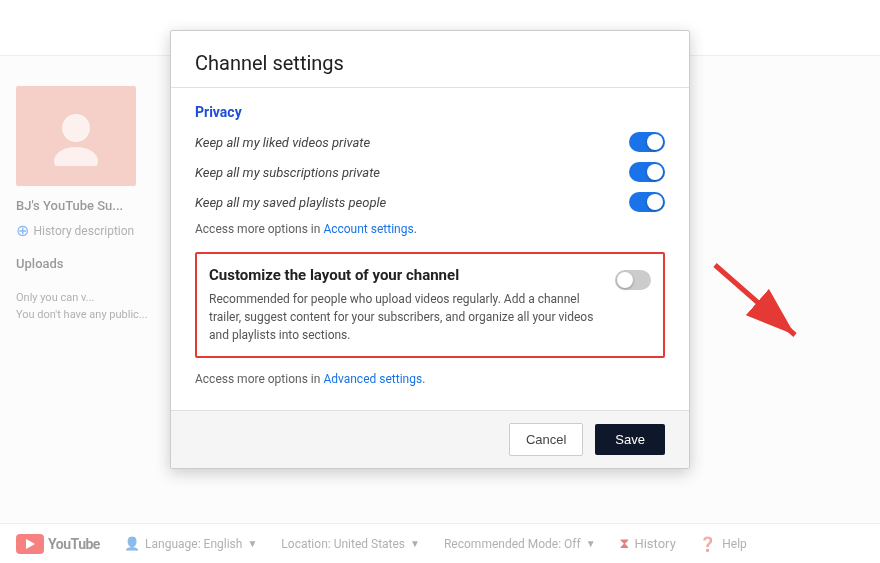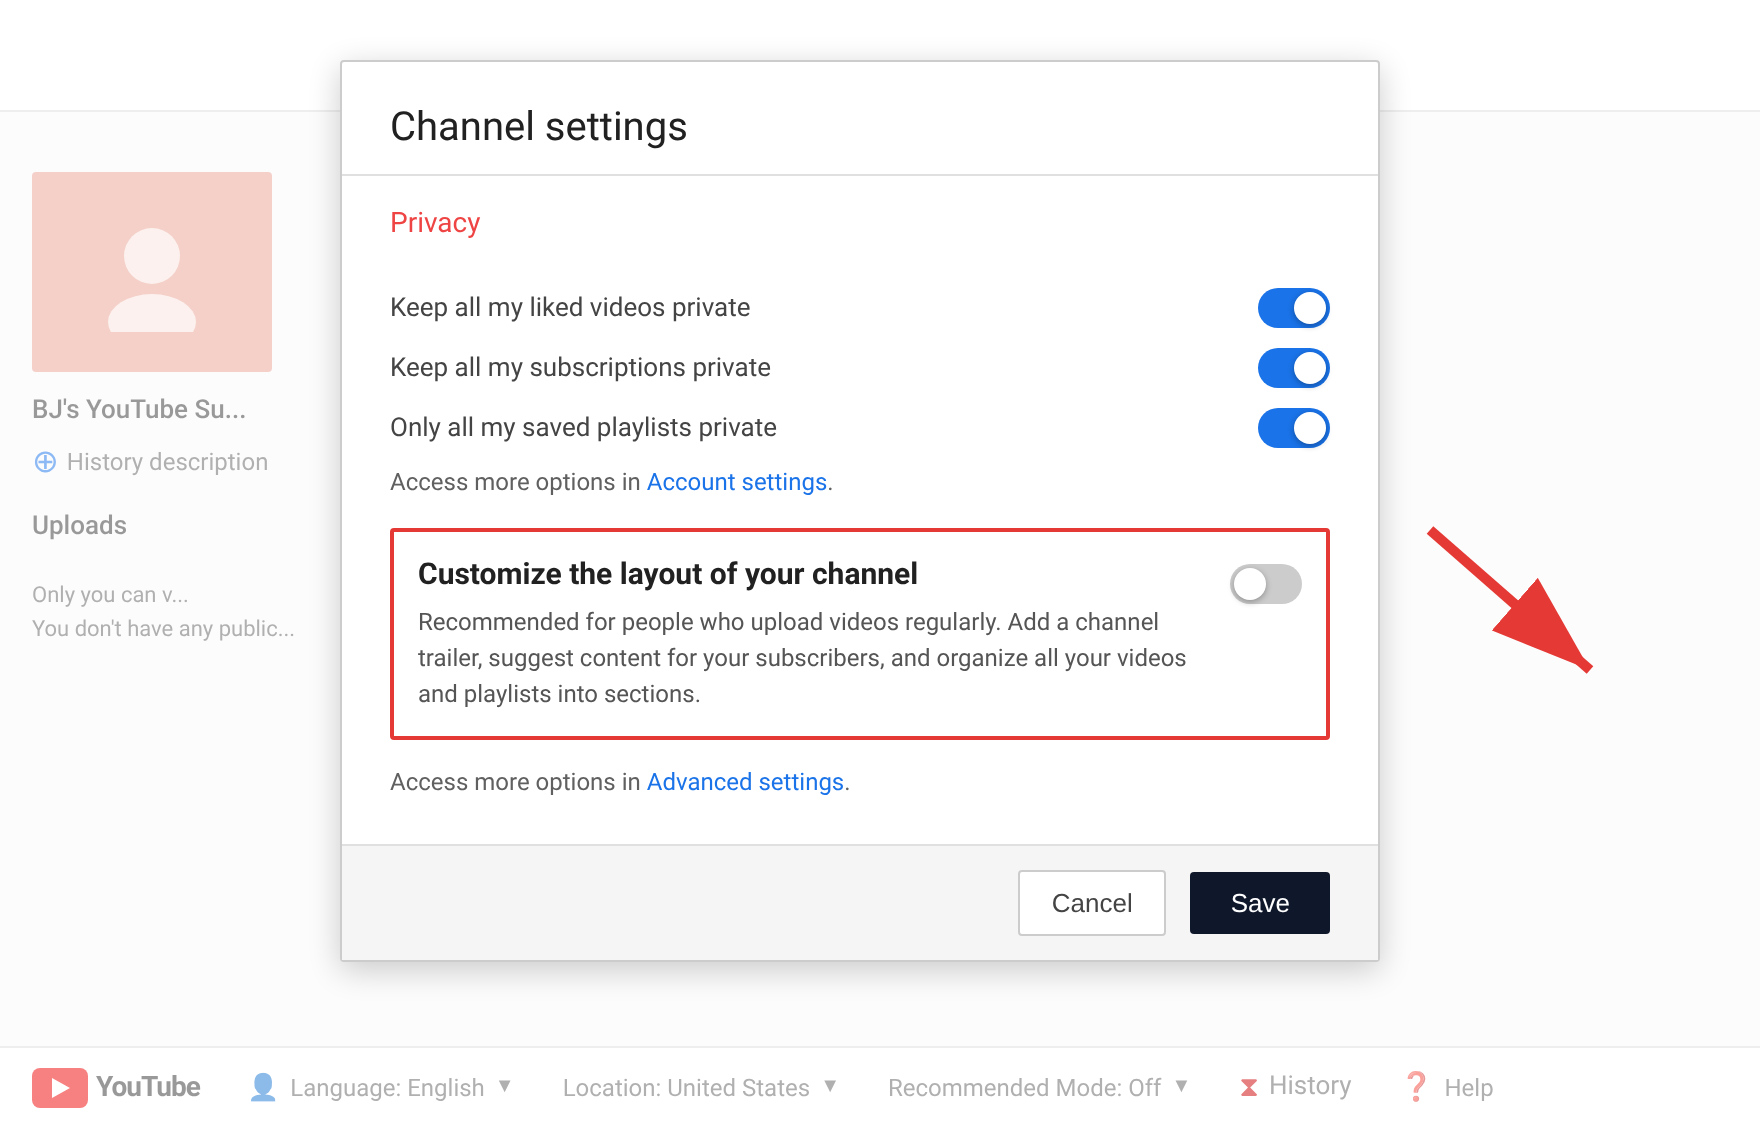--- a/index.html
+++ b/index.html
@@ -120,30 +120,31 @@
       font-weight: 400;
       color: #212121;
     }
 
     .modal-body {
       padding: 16px 24px;
     }
 
     .section-title {
       font-size: 14px;
-      font-weight: 400;
-      color: #ef4444;
-      margin-bottom: 24px;
+      font-weight: 700;
+      color: #1d4ed8;
+      margin-bottom: 12px;
     }
 
     .settings-row {
       display: flex;
       align-items: center;
       justify-content: space-between;
       margin-bottom: 10px;
+      font-style: italic;
     }
 
     .settings-row-label {
       font-size: 13px;
       color: #444;
     }
 
     
     .toggle {
       width: 36px;
@@ -382,21 +383,21 @@
     </div>
 
     <div class="settings-row">
       <span class="settings-row-label">Keep all my subscriptions private</span>
       <div class="toggle toggle-on">
         <div class="toggle-knob"></div>
       </div>
     </div>
 
     <div class="settings-row">
-      <span class="settings-row-label">Only all my saved playlists private</span>
+      <span class="settings-row-label">Keep all my saved playlists people</span>
       <div class="toggle toggle-on">
         <div class="toggle-knob"></div>
       </div>
     </div>
 
     <div class="access-link">
       <span>Access more options in </span><a href="#">Account settings</a><span>.</span>
     </div>
 
     <div class="customize-section">

